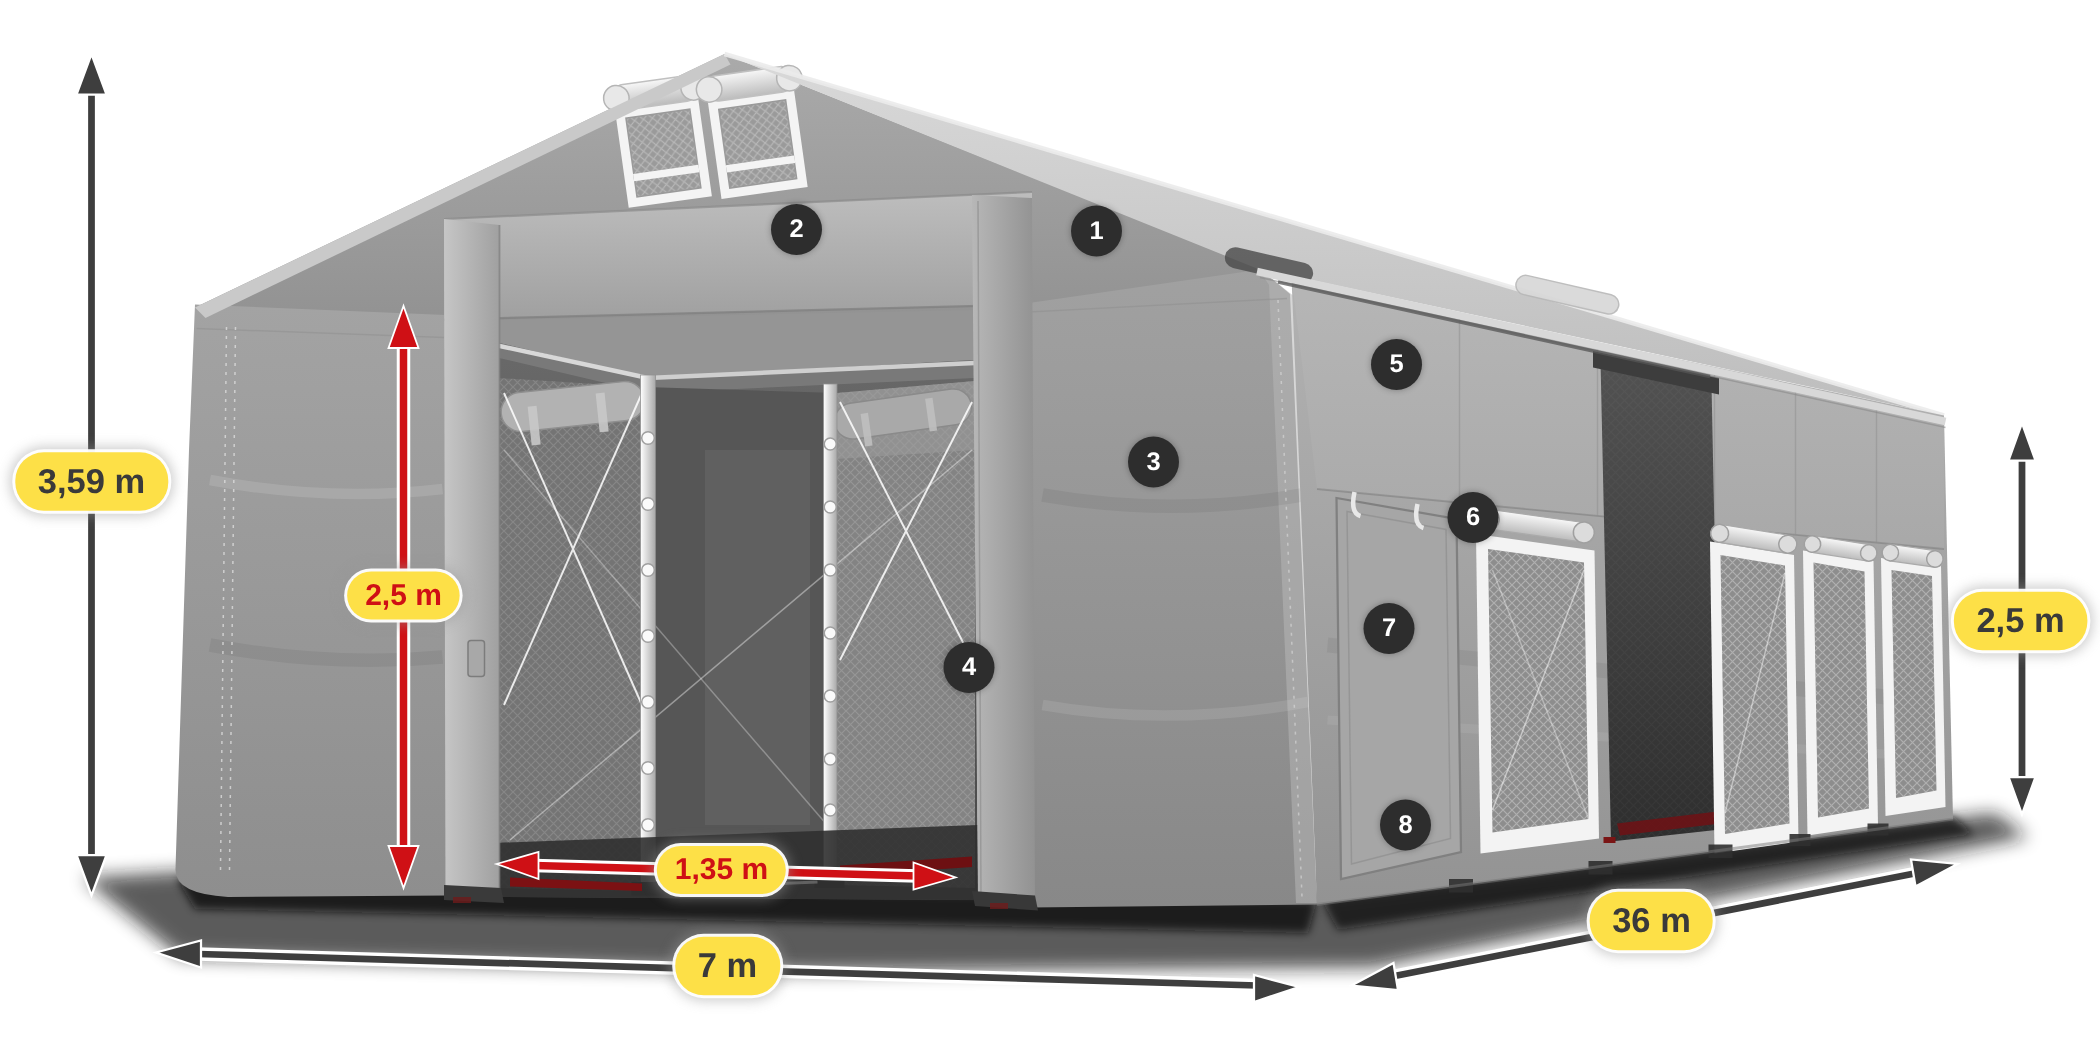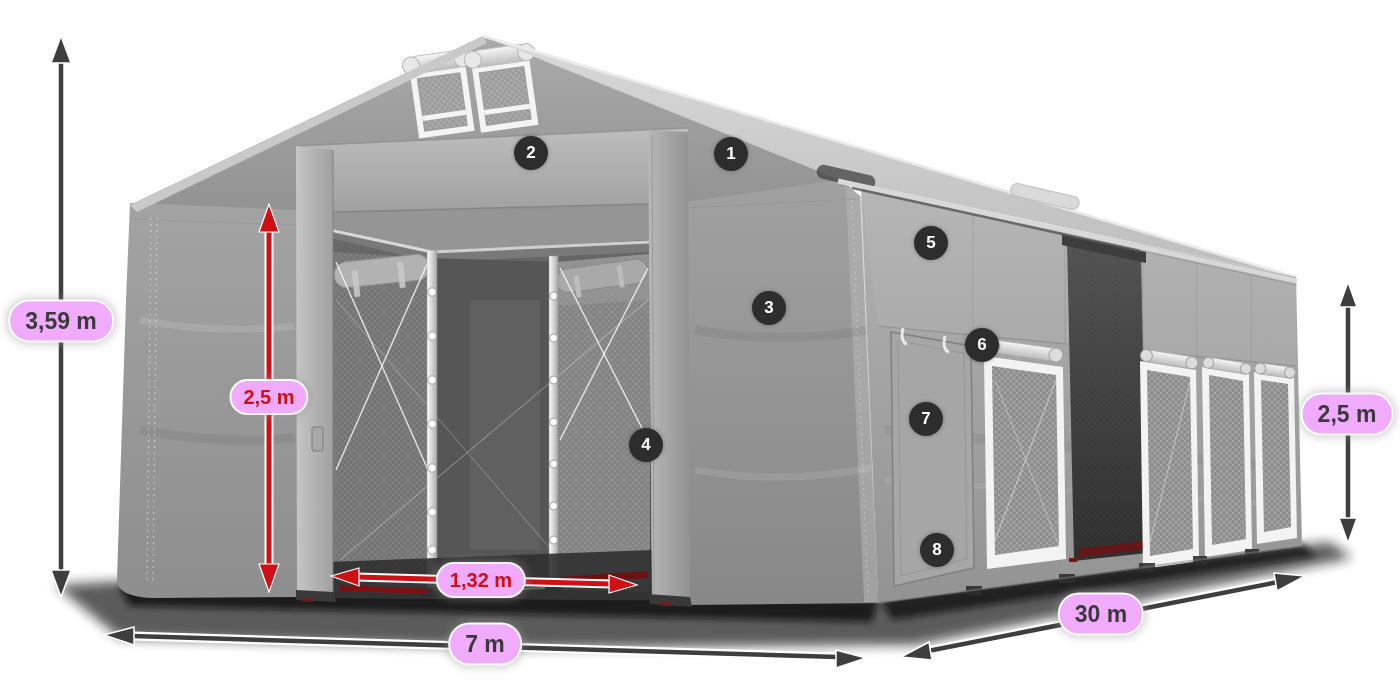--- a/index.html
+++ b/index.html
@@ -1,19 +1,19 @@
 <!DOCTYPE html>
 <html><head>
 <meta charset="utf-8">
 <style>
   html,body{margin:0;padding:0;background:#ffffff;}
   .stage{position:relative;width:1400px;height:700px;background:#ffffff;overflow:hidden;
          font-family:"Liberation Sans",sans-serif;}
   .stage svg{position:absolute;left:0;top:0;}
-  .pill{position:absolute;transform:translate(-50%,-50%);background:#f0abfc;border-radius:19px;
+  .pill{position:absolute;transform:translate(-50%,-50%);background:#fde047;border-radius:19px;
         font-weight:bold;color:#3a3a3a;font-size:23px;line-height:1;padding:8px 15px;
         box-shadow:0 0 0 2px rgba(255,255,255,.95),0 0 8px 4px rgba(150,150,150,.45);
         white-space:nowrap;z-index:30;}
   .pill.red{color:#cf1015;font-size:20px;padding:6px 12px;}
   .marker{position:absolute;transform:translate(-50%,-50%);width:34px;height:34px;border-radius:50%;
         background:#2d2d2d;color:#ffffff;font-weight:bold;font-size:17px;display:flex;
         align-items:center;justify-content:center;z-index:25;box-shadow:0 0 4px rgba(0,0,0,.3);}
 </style>
 </head>
 <body>
@@ -347,23 +347,23 @@
   <g>
     <line x1="1348" y1="302" x2="1348" y2="523" stroke="#ffffff" stroke-width="9"></line>
     <line x1="1348" y1="302" x2="1348" y2="523" stroke="#3e3e3e" stroke-width="4.5"></line>
     <polygon points="1348,282 1339,307 1357,307" fill="#3e3e3e" stroke="#ffffff" stroke-width="1.5"></polygon>
     <polygon points="1348,543 1339,518 1357,518" fill="#3e3e3e" stroke="#ffffff" stroke-width="1.5"></polygon>
   </g>
 </svg>
 
 <div class="pill" style="left:61px;top:321px;">3,59 m</div>
 <div class="pill red" style="left:269px;top:397px;">2,5 m</div>
-<div class="pill red" style="left:481px;top:580px;">1,32 m</div>
+<div class="pill red" style="left:481px;top:580px;">1,35 m</div>
 <div class="pill" style="left:485px;top:644px;">7 m</div>
-<div class="pill" style="left:1101px;top:614px;">30 m</div>
+<div class="pill" style="left:1101px;top:614px;">36 m</div>
 <div class="pill" style="left:1347px;top:414px;">2,5 m</div>
 
 <div class="marker" style="left:731px;top:154px;">1</div>
 <div class="marker" style="left:531px;top:153px;">2</div>
 <div class="marker" style="left:769px;top:308px;">3</div>
 <div class="marker" style="left:646px;top:445px;">4</div>
 <div class="marker" style="left:931px;top:243px;">5</div>
 <div class="marker" style="left:982px;top:345px;">6</div>
 <div class="marker" style="left:926px;top:419px;">7</div>
 <div class="marker" style="left:937px;top:550px;">8</div>

